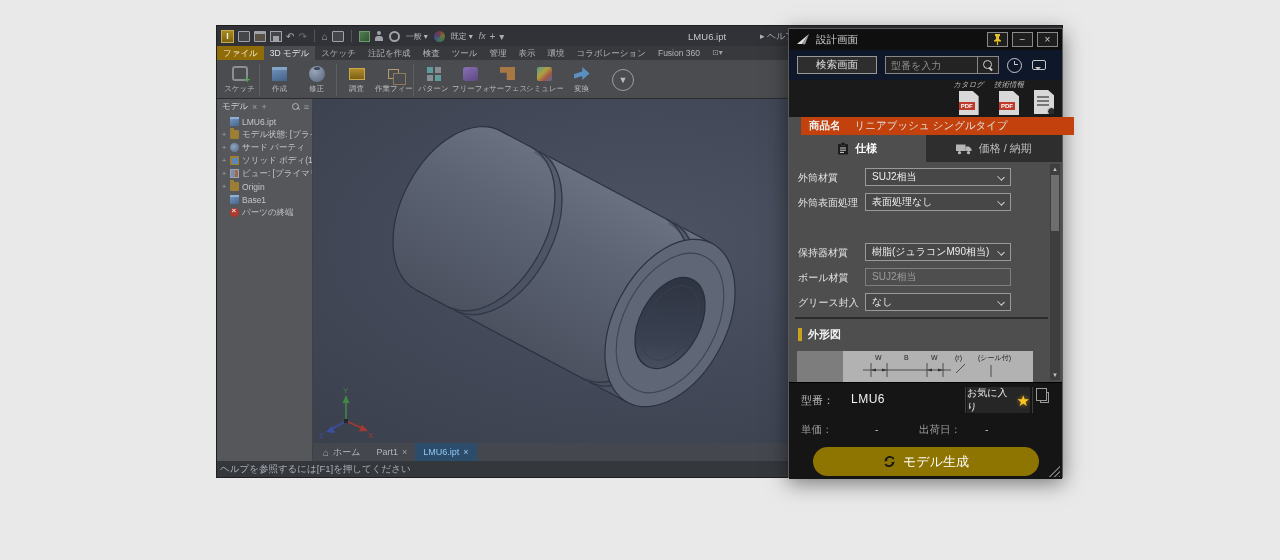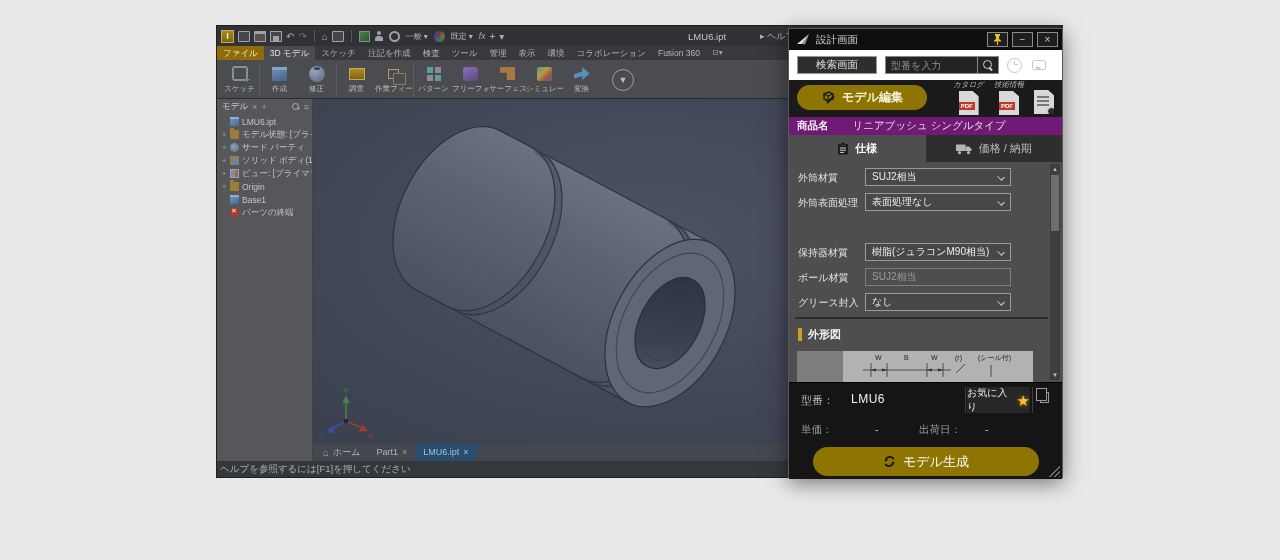--- a/index.html
+++ b/index.html
@@ -94,21 +94,21 @@
 
   
   .statusbar { position: absolute; left: 0; bottom: 0; width: 100%; height: 16px; background: #34373c; color: #aab0b8; font-size: 9.5px; display: flex; align-items: center; padding-left: 3px; }
 
   
   #panel { position: absolute; left: 788px; top: 28px; width: 275px; height: 450px; background: #4e4e4e; border: 1px solid #5a5a5a; box-shadow: 0 5px 20px rgba(0,0,0,.5); z-index: 5; }
   .p-titlebar { position: absolute; left: 0; top: 0; width: 100%; height: 21px; background: #0f0f0f; display: flex; align-items: center; padding: 0 4px 0 8px; }
   .p-title { color: #d2d2d2; font-size: 10.5px; margin-left: 6px; flex: 1; }
   .tb-btn { width: 21px; height: 15px; border: 1px solid #8a8a8a; background: #1e1e1e; margin-left: 4px; display: flex; align-items: center; justify-content: center; color: #cfcfcf; font-size: 10px; line-height: 1; }
 
-  .p-searchrow { position: absolute; left: 0; top: 21px; width: 100%; height: 30px; background: #ffffff; display: flex; align-items: center; padding: 0 8px; gap: 8px; }
+  .p-searchrow { position: absolute; left: 0; top: 21px; width: 100%; height: 30px; background: #0f172a; display: flex; align-items: center; padding: 0 8px; gap: 8px; }
   .p-searchbtn { width: 80px; height: 18px; background: #2e2e2e; border: 1px solid #989898; color: #e0e0e0; font-size: 10.5px; display: flex; align-items: center; justify-content: center; }
   .p-input-wrap { display: flex; height: 18px; justify-content: space-between; }
   .p-input { width: 92px; height: 18px; background: #232323; border: 1px solid #888; border-right: none; color: #d8d8d8; font-size: 10px; padding: 0 5px; outline: none; }
   .p-input::placeholder { color: #8f8f8f; }
   .p-search-seg { width: 22px; height: 18px; border: 1px solid #888; background: #232323; display: flex; align-items: center; justify-content: center; }
   .mag { width: 11px; height: 11px; position: relative; }
   .mag::before { content: ""; position: absolute; left: 0; top: 0; width: 7px; height: 7px; border: 1.4px solid #cfcfcf; border-radius: 50%; }
   .mag::after { content: ""; position: absolute; left: 7px; top: 7px; width: 4px; height: 1.5px; background: #cfcfcf; transform: rotate(45deg); transform-origin: 0 0; }
   .hist { width: 15px; height: 15px; border: 1.4px solid #c8c8c8; border-radius: 50%; position: relative; }
   .hist::before { content: ""; position: absolute; left: 5.5px; top: 2.5px; width: 1.4px; height: 4px; background: #c8c8c8; }
@@ -120,21 +120,21 @@
   .p-editbtn { position: absolute; left: 8px; top: 5px; width: 130px; height: 25px; border-radius: 13px; background: #8e7400; display: flex; align-items: center; justify-content: center; gap: 6px; color: #f7f2dd; font-size: 12px; font-weight: bold; }
   .pdf-group { position: absolute; right: 8px; top: 0px; display: flex; gap: 10px; align-items: flex-start; }
   .pdf-item { display: flex; flex-direction: column; align-items: center; gap: 1px; }
   .pdf-lbl { font-size: 7.5px; color: #b8b8b8; white-space: nowrap; font-style: italic; }
   .pdf-ico { width: 20px; height: 24px; background: #d8d8d8; position: relative; clip-path: polygon(0 0,70% 0,100% 22%,100% 100%,0 100%); }
   .pdf-badge { position: absolute; left: 0; bottom: 5px; background: #bf3a2b; color: #fff; font-size: 6px; font-weight: bold; padding: 1px 2px; line-height: 1; }
   .doc-ico { width: 20px; height: 24px; background: #d8d8d8; position: relative; margin-top: 10px; clip-path: polygon(0 0,70% 0,100% 22%,100% 100%,0 100%); }
   .doc-ico i { position: absolute; left: 3px; height: 1.5px; width: 12px; background: #777; }
   .doc-badge { position: absolute; right: -2px; bottom: -2px; width: 9px; height: 9px; border-radius: 50%; background: #2c2c2c; border: 1px solid #d8d8d8; }
 
-  .p-productrow { position: absolute; left: 0; top: 88px; width: 100%; height: 18px; background: #701a75; display: flex; align-items: center; gap: 24px; padding: 0 8px; }
+  .p-productrow { position: absolute; left: 12px; top: 88px; width: 100%; height: 18px; background: #c2410c; display: flex; align-items: center; gap: 14px; padding: 0 8px; }
   .prod-lbl { color: #f0f0f0; font-size: 10.5px; font-weight: bold; }
   .prod-name { color: #e0e0e0; font-size: 10.5px; }
 
   .p-tabs { position: absolute; left: 0; top: 106px; width: 100%; height: 27px; display: flex; background: #1a1a1a; }
   .p-tab { flex: 1; display: flex; align-items: center; justify-content: center; gap: 6px; font-size: 11px; }
   .p-tab.active { background: #4e4e4e; color: #ffffff; font-weight: bold; }
   .p-tab.inactive { background: #2e2e2e; color: #bdbdbd; }
 
   .p-content { position: absolute; left: 0; top: 133px; width: 100%; height: 220px; background: #4e4e4e; overflow: hidden; }
   .frow { position: absolute; left: 0; width: 100%; height: 18px; }
@@ -450,29 +450,20 @@
         <input class="p-input" type="text" placeholder="型番を入力" style="">
         <div class="p-search-seg">
           <span class="mag"></span>
         </div>
       </div>
       <div class="hist"></div>
       <div class="comm"></div>
     </div>
 
     <div class="p-actionrow">
-      <div class="p-editbtn">
-        <svg width="15" height="15" viewBox="0 0 15 15">
-          <polygon points="3,4 8,2 12,4 12,9 7,11 3,9" fill="none" stroke="#181818" stroke-width="1.4"></polygon>
-          <polyline points="3,4 7,6 12,4" fill="none" stroke="#181818" stroke-width="1.1"></polyline>
-          <line x1="7" y1="6" x2="7" y2="11" stroke="#181818" stroke-width="1.1"></line>
-          <line x1="6" y1="13" x2="13" y2="6" stroke="#181818" stroke-width="1.8"></line>
-        </svg>
-        <span>モデル編集</span>
-      </div>
       <div class="pdf-group">
         <div class="pdf-item">
           <span class="pdf-lbl">カタログ</span>
           <div class="pdf-ico">
             <span class="pdf-badge">PDF</span>
           </div>
         </div>
         <div class="pdf-item">
           <span class="pdf-lbl">技術情報</span>
           <div class="pdf-ico">

